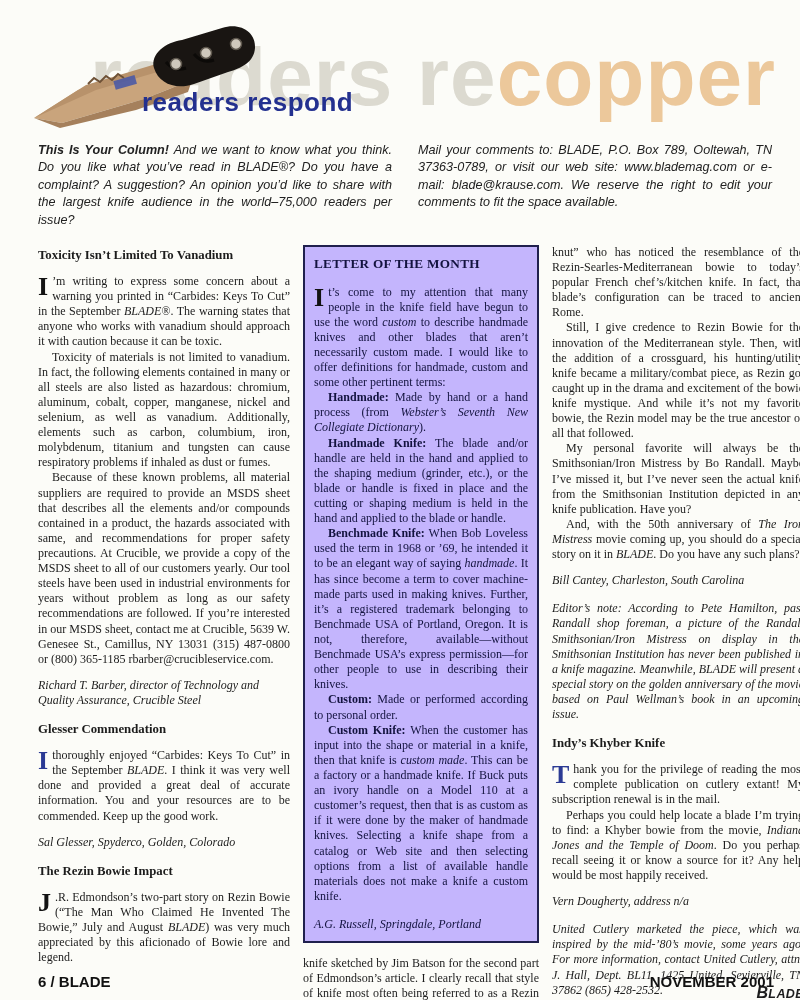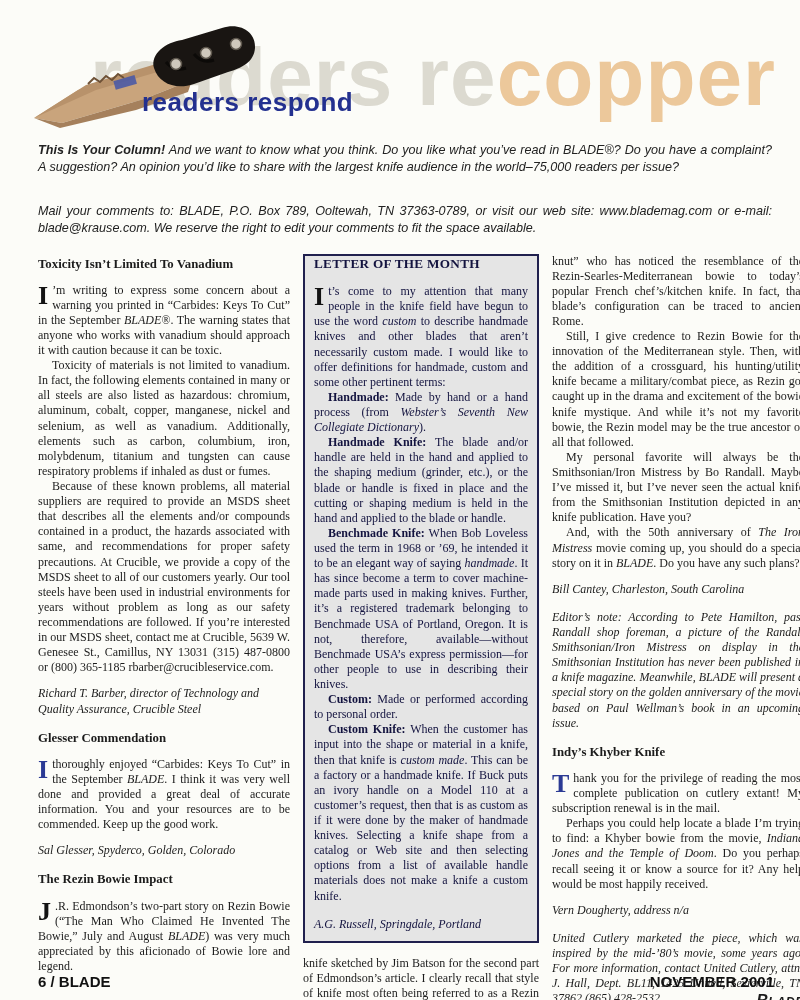--- a/index.html
+++ b/index.html
@@ -20,21 +20,21 @@
   .masthead{
     position:absolute;left:142px;top:87px;
     font-family:"Liberation Sans",sans-serif;font-weight:bold;
     font-size:26px;color:#23308f;letter-spacing:.5px;
   }
   .knife{position:absolute;left:26px;top:6px;}
   
   .intro{
     display:flex;gap:26px;margin:20px 28px 0 38px;
     font-family:"Liberation Sans",sans-serif;font-style:italic;
-    font-size:12.6px;line-height:1.38;color:#222;text-align:justify;flex-direction:column;
+    font-size:12.6px;line-height:1.38;color:#222;text-align:justify;
   }
   .intro .icol{flex:1;}
   .lead{font-weight:bold;}
   
   .cols{
     display:flex;gap:13px;margin:16px 26px 0 38px;
     font-size:12px;line-height:1.26;text-align:justify;
   }
   .c1{width:252px;flex:none;}
   .c2{width:236px;flex:none;}
@@ -43,22 +43,22 @@
   .sect.first{margin-top:2px;}
   .p{margin:0;}
   .ind{text-indent:14px;}
   .sig{font-style:italic;margin:11px 0 13px;text-align:left;}
   .note{font-style:italic;margin:11px 0 0;}
   .dc{float:left;font-weight:bold;font-size:26px;line-height:21px;margin:2px 4px 0 0;}
   .dc.black{color:#131313;}
   .dc.navy{color:#2b3a94;}
   
   .lbox{
-    border:2px solid #20204e;background:#e5e5e5;color:#13133f;
-    padding:0 9px 6px;margin:0 0 13px;
+    border:2px solid #20204e;background:#c4b5fd;color:#13133f;
+    padding:9px 9px 6px;margin:0 0 13px;
   }
   .lbox-title{font-weight:bold;font-size:13.2px;margin:0 0 12px;text-align:left;letter-spacing:.3px;}
   .lbox .sig{margin:13px 0 3px;}
   
   .blade-logo{
     float:right;font-family:"Liberation Sans",sans-serif;
     font-weight:bold;font-style:italic;font-size:12.5px;letter-spacing:.4px;
   }
   .blade-logo::first-letter{font-size:16px;}
   

